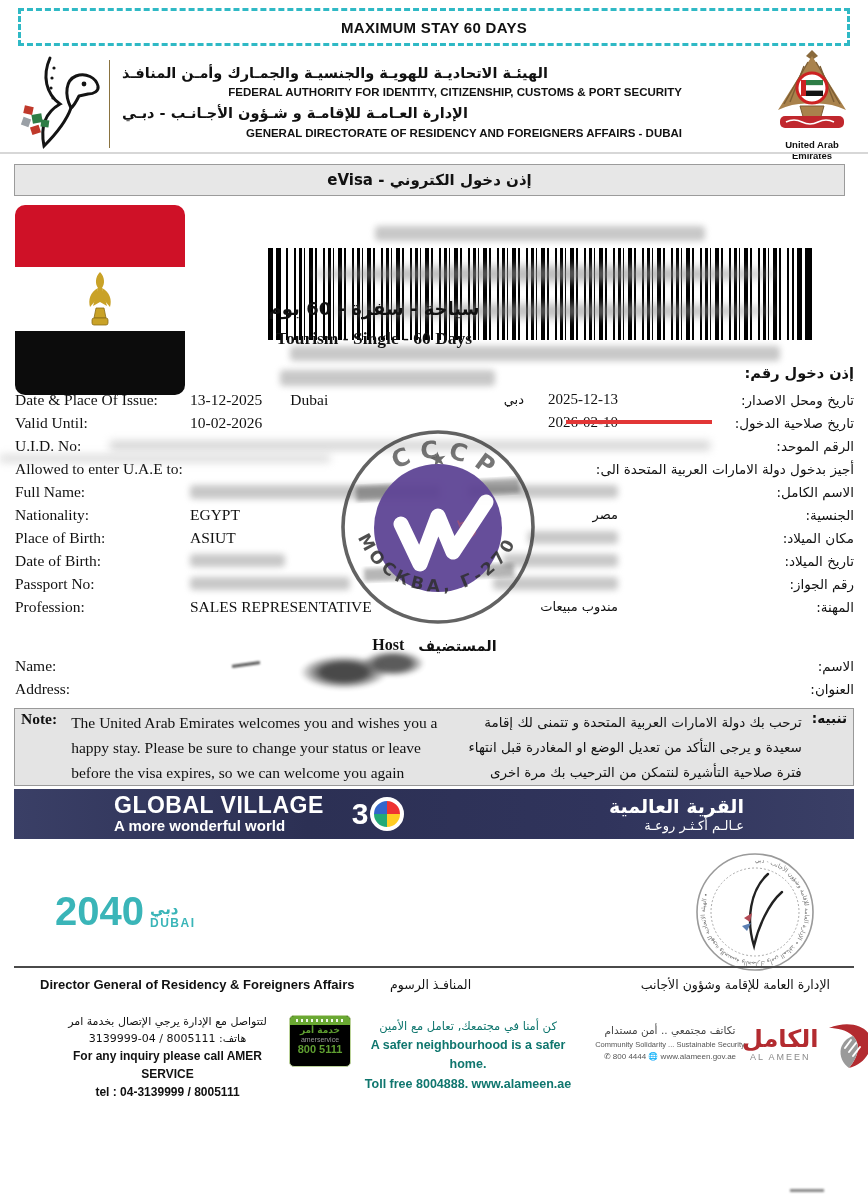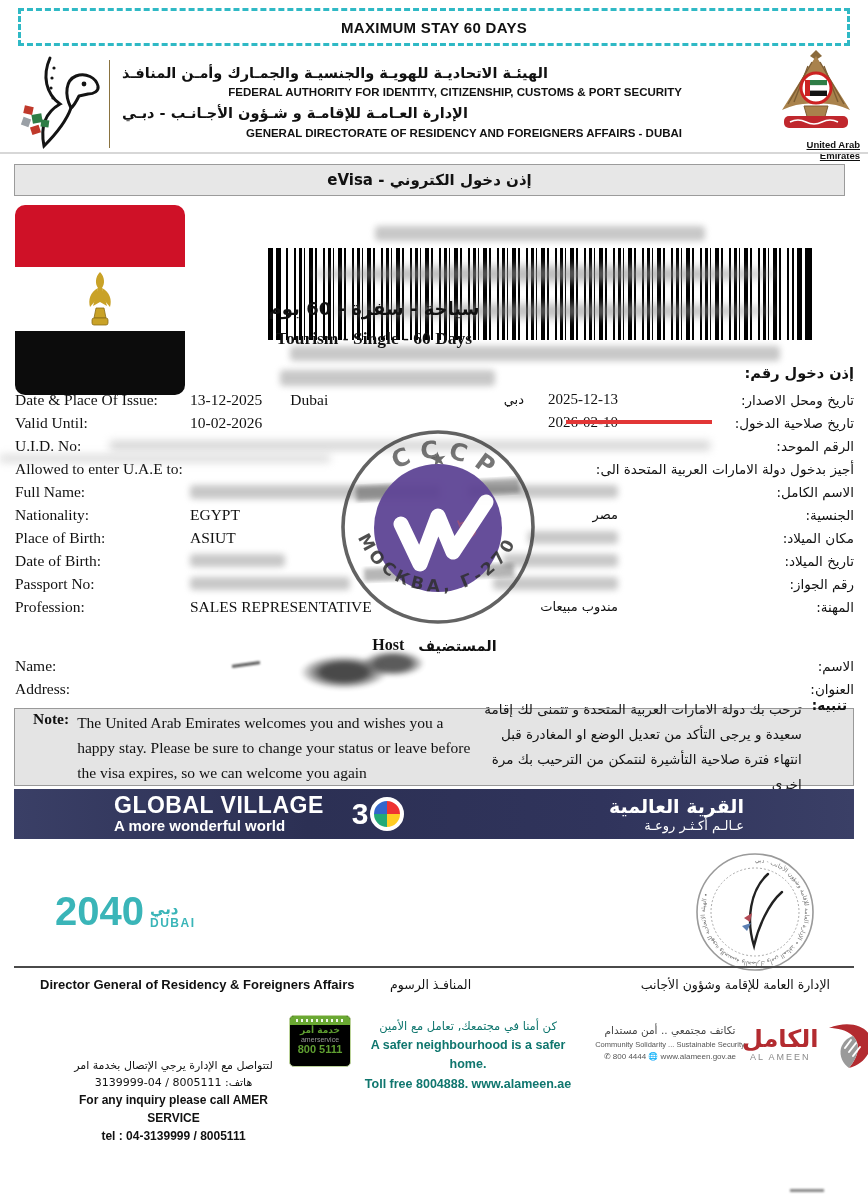--- a/index.html
+++ b/index.html
@@ -7,21 +7,21 @@
         font-family:"Liberation Serif",serif;color:#111;}
   
   .banner{position:absolute;left:18px;right:18px;top:8px;height:32px;border:3px dashed #2fb9c5;
           display:flex;align-items:center;justify-content:center;}
   .banner span{font-family:"Liberation Sans",sans-serif;font-weight:bold;font-size:15px;letter-spacing:.3px;}
   
   .hdr-vline{position:absolute;left:109px;top:60px;height:88px;width:1px;background:#8a7340;}
   .hdr-text{position:absolute;left:122px;top:62px;width:560px;line-height:1.55;}
   .hdr-ar{font-family:"DejaVu Sans",sans-serif;font-weight:bold;font-size:14.5px;direction:rtl;text-align:left;}
   .hdr-en{font-family:"Liberation Sans",sans-serif;font-weight:bold;font-size:11.5px;text-align:right;}
-  .emblem{position:absolute;right:8px;top:46px;width:96px;text-align:right;text-decoration:underline;}
+  .emblem{position:absolute;right:8px;top:46px;width:96px;text-align:center;}
   .emblem-cap{font-family:"Liberation Sans",sans-serif;font-size:9.5px;font-weight:bold;margin-top:1px;}
   .hdr-rule{position:absolute;left:0;right:0;top:152px;height:2px;background:#d7d7d7;}
   
   .titlebar{position:absolute;left:14px;right:23px;top:164px;height:30px;background:#e7e7e7;
             border:1px solid #9b9b9b;display:flex;align-items:center;justify-content:center;}
   .titlebar span{font-family:"DejaVu Sans",sans-serif;font-weight:bold;font-size:15px;direction:rtl;}
   
   .flag{position:absolute;left:15px;top:205px;width:170px;height:190px;border-radius:10px;overflow:hidden;}
   .flag .red{height:62px;background:#cf1127;}
   .flag .white{height:64px;background:#fff;display:flex;align-items:center;justify-content:center;}
@@ -69,21 +69,21 @@
   .hrow .en{font-size:15.5px;}
   .hrow .ar{font-family:"DejaVu Sans",sans-serif;font-size:13.5px;direction:rtl;}
   .sig-blob{position:absolute;left:295px;top:648px;width:140px;height:44px;
      background:radial-gradient(ellipse 45% 55% at 35% 55%,#1c1c1c 0 35%,transparent 70%),
                 radial-gradient(ellipse 30% 40% at 70% 35%,#333 0 40%,transparent 75%);
      filter:blur(2px);opacity:.8;}
   .sig-dash{position:absolute;left:232px;top:663px;width:28px;height:3px;background:#555;filter:blur(1px);transform:rotate(-8deg);}
   
   .notebox{position:absolute;left:14px;right:14px;top:708px;height:76px;background:#e4e4e4;
            border:1px solid #999;display:flex;align-items:center;}
-  .note-en{display:flex;gap:8px;padding-left:18px;width:440px;}
+  .note-en{display:flex;gap:14px;padding-left:6px;width:440px;}
   .note-en .lbl{font-weight:bold;font-size:15.5px;}
   .note-en .txt{font-size:15.5px;line-height:25px;}
   .note-ar{flex:1;display:flex;flex-direction:row-reverse;gap:10px;padding-right:6px;}
   .note-ar .lbl{font-family:"DejaVu Sans",sans-serif;font-weight:bold;font-size:13.5px;direction:rtl;}
   .note-ar .txt{font-family:"DejaVu Sans",sans-serif;font-size:13.5px;line-height:25px;text-align:right;direction:rtl;}
   
   .gv{position:absolute;left:14px;right:14px;top:789px;height:50px;
       background:linear-gradient(90deg,#3a3f66 0%,#2c3054 35%,#30345c 70%,#3a3f66 100%);
       display:flex;align-items:center;color:#fff;}
   .gv-en{margin-left:100px;line-height:1.1;}
@@ -101,21 +101,21 @@
   .d2040 .col{display:flex;flex-direction:column;align-items:flex-start;line-height:1;}
   .d2040 .ar{font-family:"DejaVu Sans",sans-serif;font-weight:bold;font-size:15px;}
   .d2040 .en{font-family:"Liberation Sans",sans-serif;font-weight:bold;font-size:12px;letter-spacing:1.5px;}
   .seal{position:absolute;left:692px;top:848px;width:126px;height:136px;}
   
   .frule{position:absolute;left:14px;right:14px;top:966px;height:2px;background:#4a4a4a;}
   .sigrow-l{position:absolute;left:40px;top:977px;font-family:"Liberation Sans",sans-serif;font-weight:bold;font-size:13px;}
   .sigrow-c{position:absolute;left:390px;top:977px;font-family:"DejaVu Sans",sans-serif;font-size:12.5px;direction:rtl;}
   .sigrow-r{position:absolute;right:38px;top:977px;font-family:"DejaVu Sans",sans-serif;font-size:12.5px;direction:rtl;}
   
-  .amer-text{position:absolute;left:56px;top:1014px;width:235px;text-align:center;line-height:1.5;margin-top:44px;}
+  .amer-text{position:absolute;left:50px;top:1014px;width:235px;text-align:center;line-height:1.5;}
   .amer-text .ar{font-family:"DejaVu Sans",sans-serif;font-size:11px;direction:rtl;}
   .amer-text .en{font-family:"Liberation Sans",sans-serif;font-weight:bold;font-size:12px;}
   .amer-badge{position:absolute;left:289px;top:1015px;width:60px;height:50px;background:#000000;border:1px solid #bcd39a;
               border-radius:5px;overflow:hidden;text-align:center;}
   .amer-strip{height:9px;background:#6aa832;background-image:repeating-linear-gradient(90deg,rgba(255,255,255,.9) 0 2px,transparent 2px 5px);background-size:80% 3px;background-repeat:no-repeat;background-position:center 3px;}
   .amer-badge .ar{font-family:"DejaVu Sans",sans-serif;font-weight:bold;color:#5f9e31;font-size:9px;direction:rtl;line-height:1.1;margin-top:1px;}
   .amer-badge .en{font-family:"Liberation Sans",sans-serif;color:#9a9a9a;font-size:7px;line-height:1;}
   .amer-badge .num{font-family:"Liberation Sans",sans-serif;font-weight:bold;color:#5f9e31;font-size:11px;line-height:1.2;}
   .alameen-c{position:absolute;left:362px;top:1018px;width:212px;text-align:center;line-height:1.55;color:#0f766e;}
   .alameen-c .ar{font-family:"DejaVu Sans",sans-serif;font-size:11.5px;direction:rtl;}

